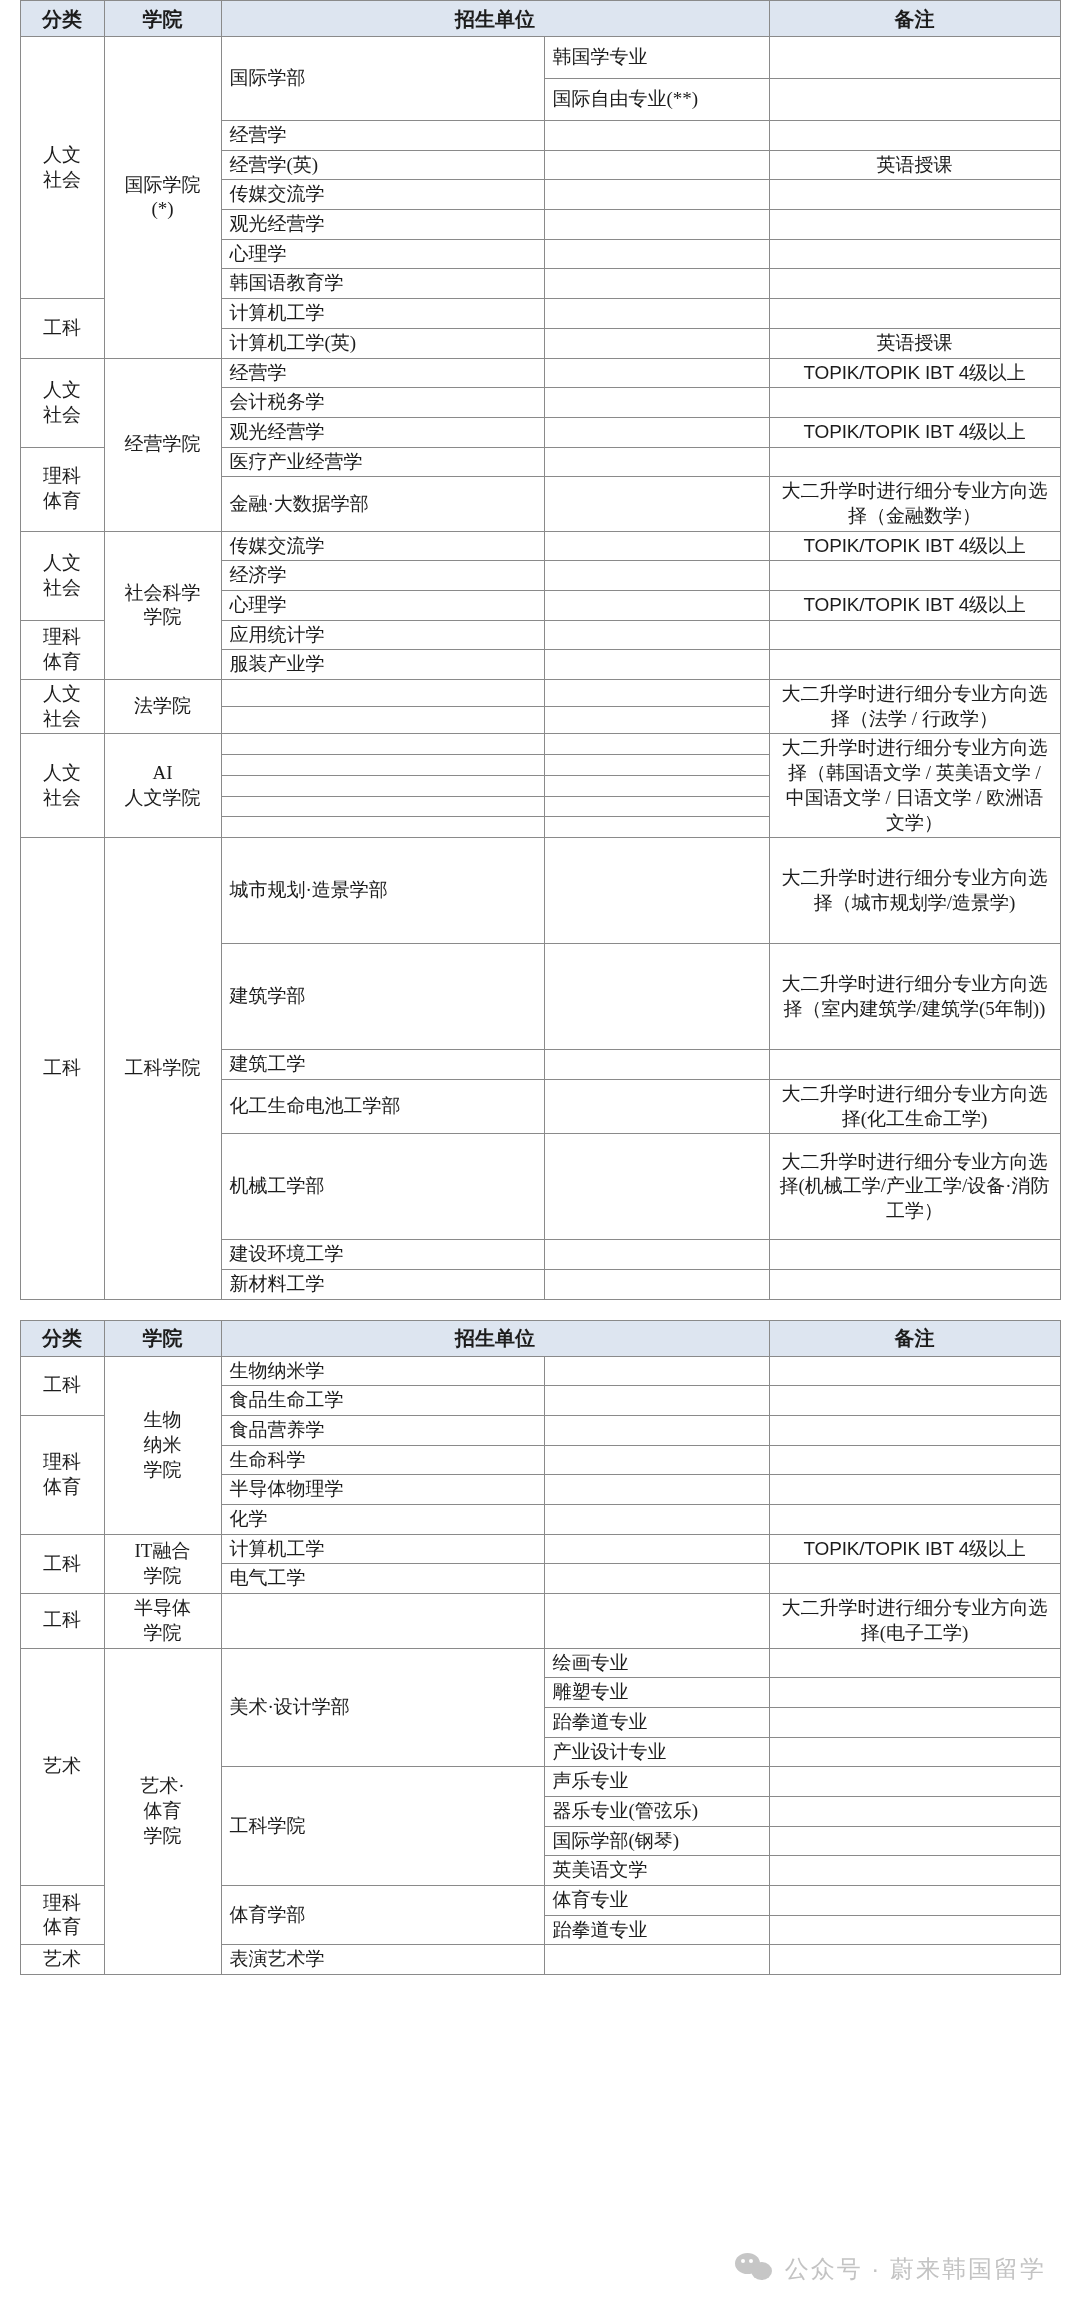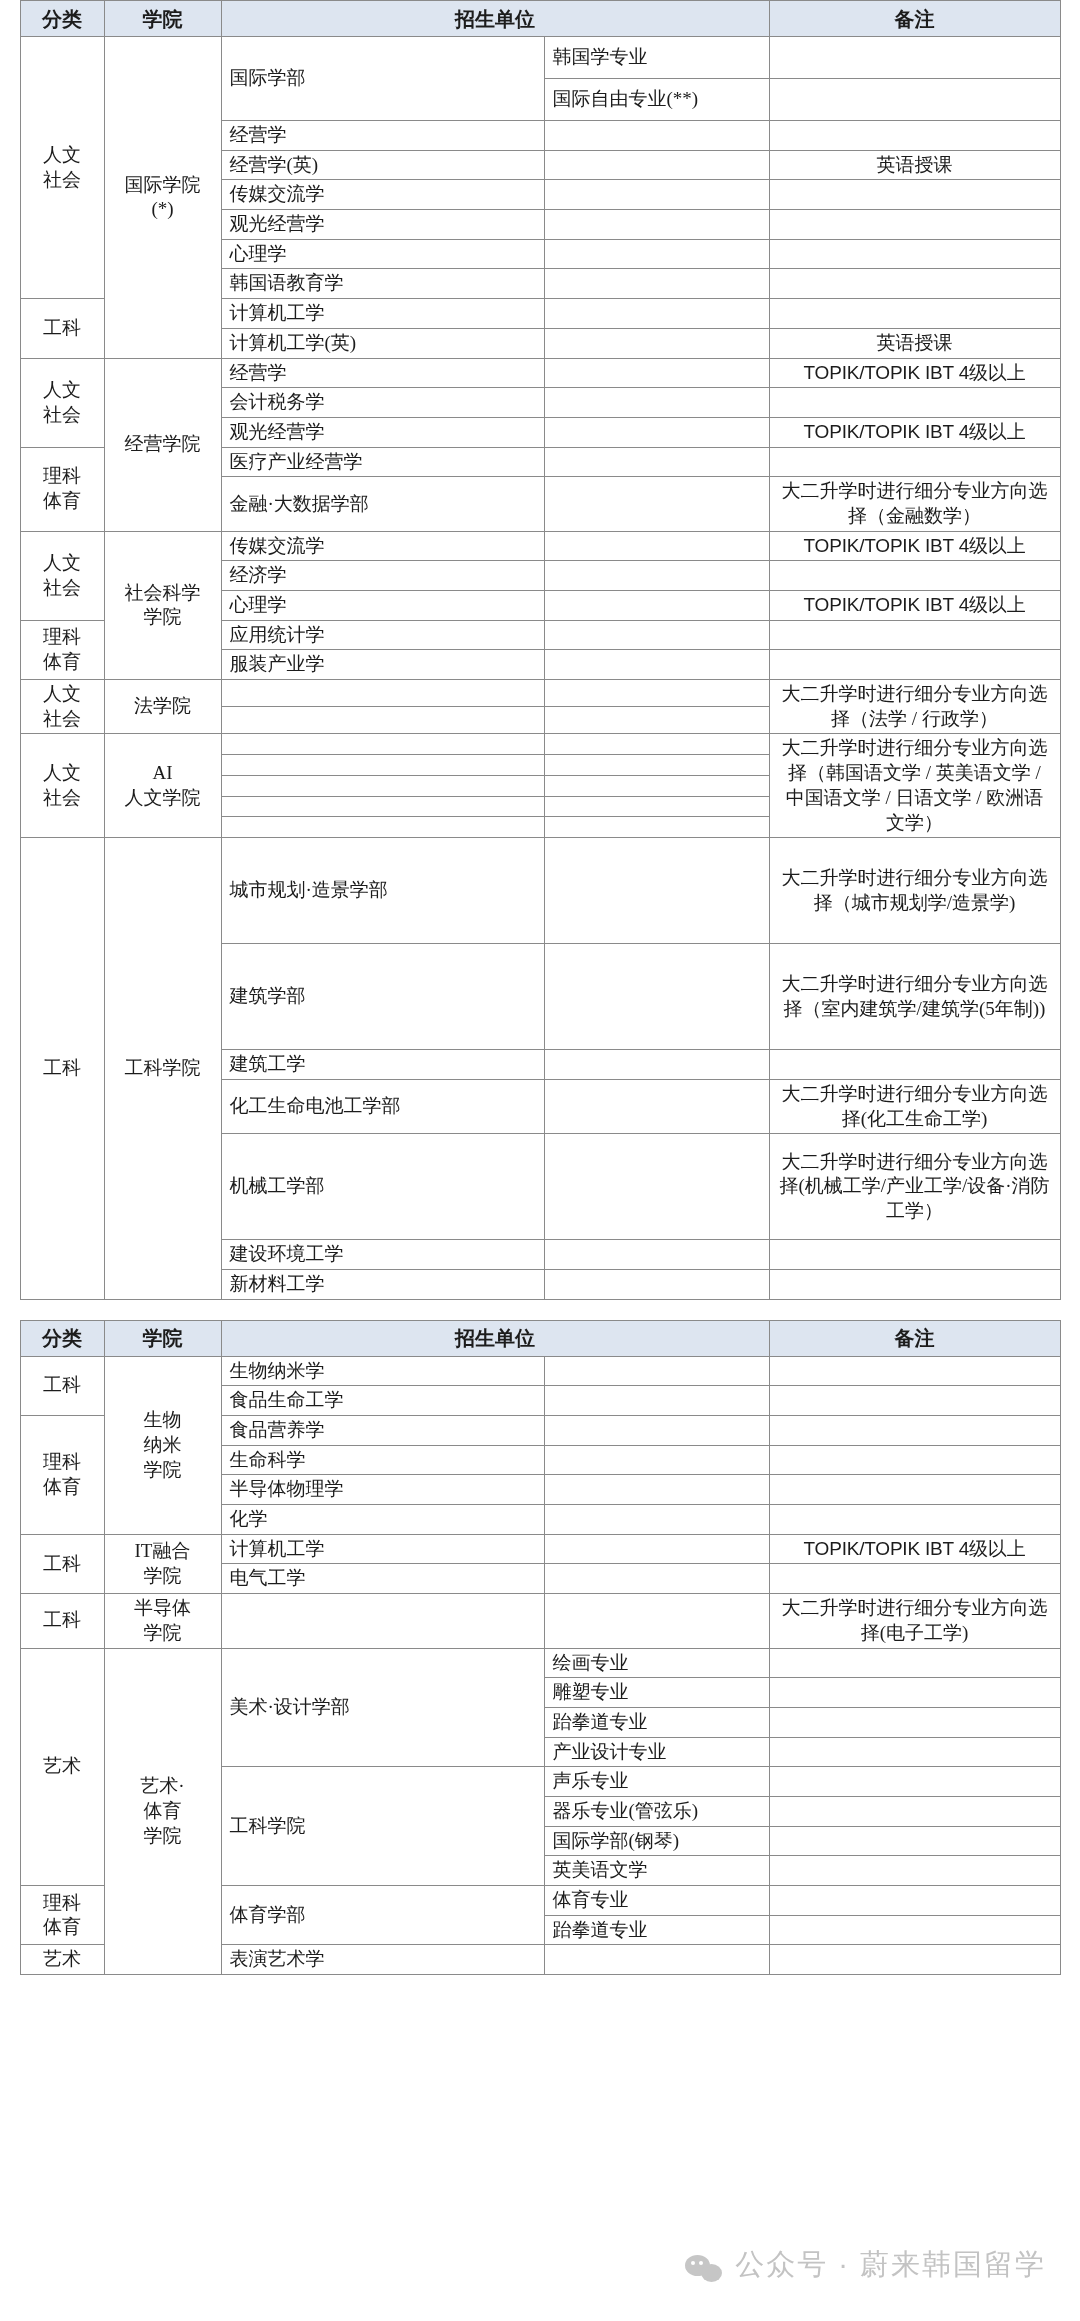--- a/index.html
+++ b/index.html
@@ -58,24 +58,24 @@
     line-height: 1.34;
   }
   .purple { color: #8a2b8a; }
   .green  { color: #2f9a44; }
   .spacer { height: 20px; }
   .watermark {
     position: absolute;
     right: 34px;
     bottom: 36px;
     display: flex;
-    align-items: flex-end;
+    align-items: flex-start;
     gap: 10px;
     color: #c3c3c3;
-    font-size: 29px;
+    font-size: 24px;
     font-family: "Liberation Sans", sans-serif;
     letter-spacing: 2px;
     pointer-events: none;
     user-select: none;
   }
   .wm-bubble { position: relative; width: 40px; height: 30px; }
   .wm-bubble .b1, .wm-bubble .b2 {
     position:absolute; border-radius:50%; background:#c6c6c6;
   }
   .wm-bubble .b1 { width: 25px; height: 21px; left:0; top:0; }

